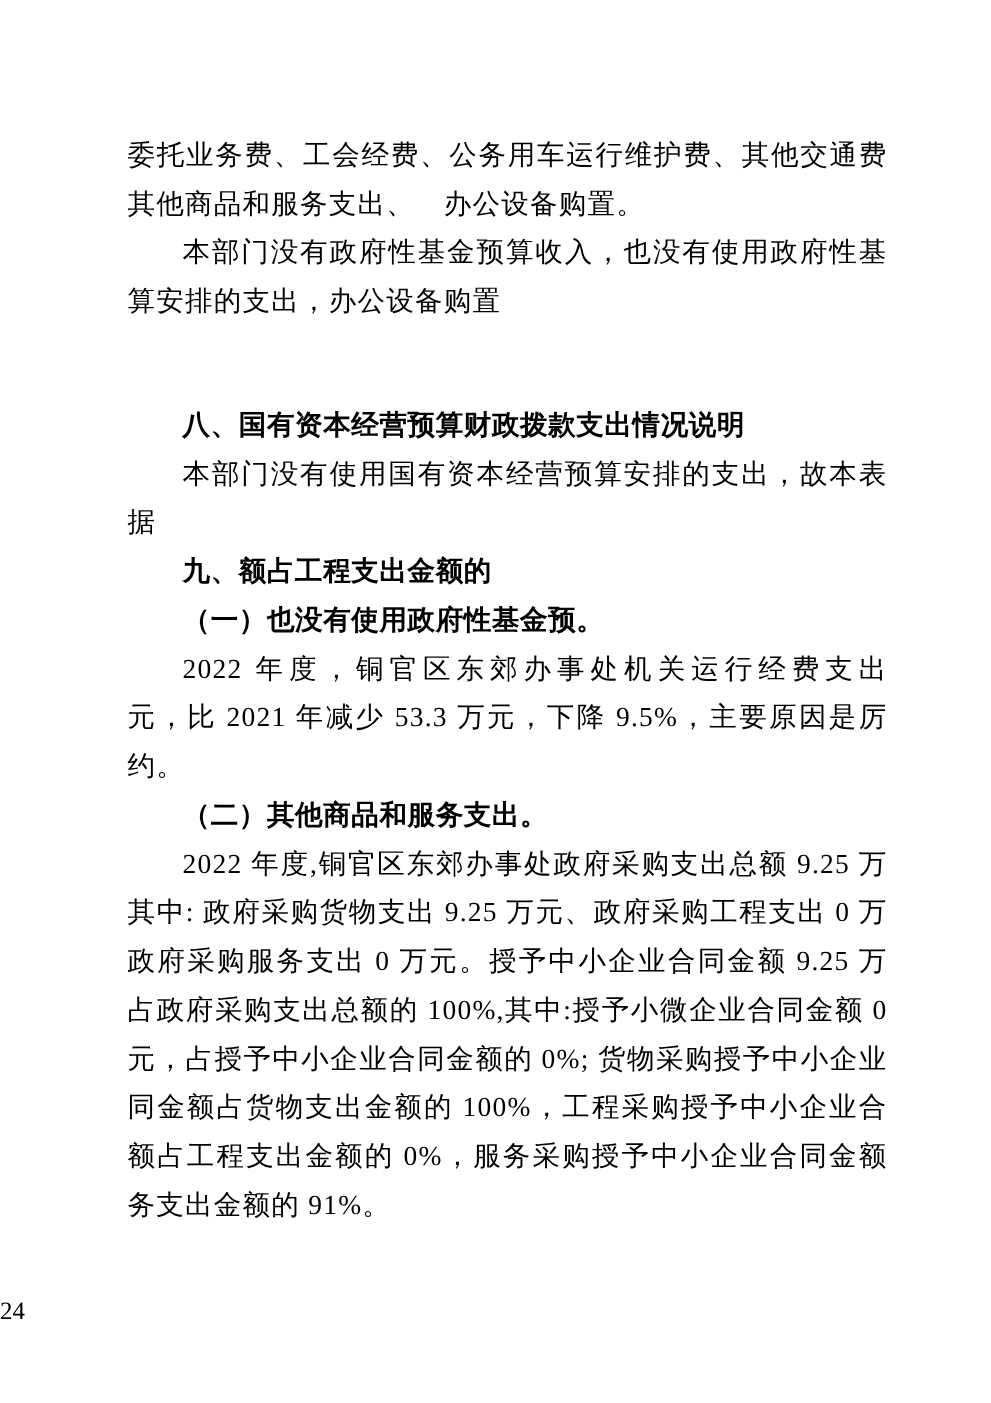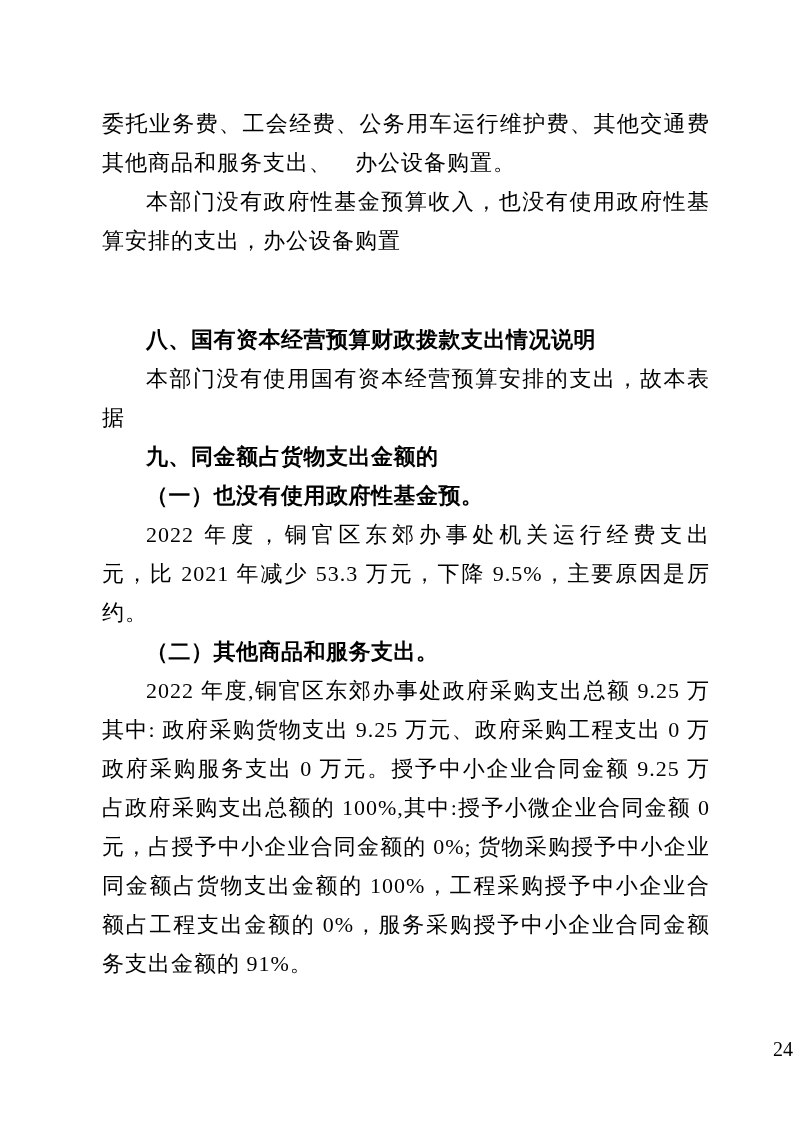--- a/index.html
+++ b/index.html
@@ -45,40 +45,40 @@
     letter-spacing: 0.5px;
   }
   .line.gap {
     margin-top: 60px;
   }
   .page-number {
     position: absolute;
     top: 1036px;
     left: 0;
     width: 100%;
-    text-align: right;
+    text-align: left;
     font-family: "Liberation Serif", "DejaVu Serif", serif;
     font-size: 20px;
     line-height: 26px;
     color: #000000;
   }
 </style>
 </head>
 <body>
 
 <div class="page">
   <div class="content">
       <div class="line fill">委托业务费、工会经费、公务用车运行维护费、其他交通费用、</div>
       <div class="line">其他商品和服务支出、　办公设备购置。</div>
       <div class="line indent fill">本部门没有政府性基金预算收入，也没有使用政府性基金预</div>
       <div class="line">算安排的支出，办公设备购置</div>
       <div class="line heading indent gap">八、国有资本经营预算财政拨款支出情况说明</div>
       <div class="line indent fill">本部门没有使用国有资本经营预算安排的支出，故本表无数</div>
       <div class="line">据</div>
-      <div class="line heading indent">九、同金额占货物支出金额的</div>
+      <div class="line heading indent">九、额占工程支出金额的</div>
       <div class="line heading indent">（一）也没有使用政府性基金预。</div>
       <div class="line indent fill">2022 年度，铜官区东郊办事处机关运行经费支出 508.54 万</div>
       <div class="line fill">元，比 2021 年减少 53.3 万元，下降 9.5%，主要原因是厉行节</div>
       <div class="line">约。</div>
       <div class="line heading indent">（二）其他商品和服务支出。</div>
       <div class="line indent fill">2022 年度,铜官区东郊办事处政府采购支出总额 9.25 万元,</div>
       <div class="line fill">其中: 政府采购货物支出 9.25 万元、政府采购工程支出 0 万元、</div>
       <div class="line fill">政府采购服务支出 0 万元。授予中小企业合同金额 9.25 万元,</div>
       <div class="line fill">占政府采购支出总额的 100%,其中:授予小微企业合同金额 0 万</div>
       <div class="line fill">元，占授予中小企业合同金额的 0%; 货物采购授予中小企业合</div>

